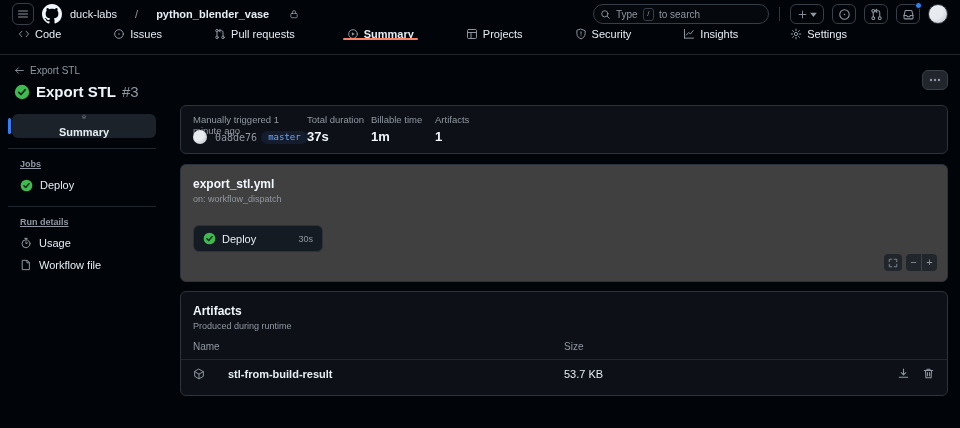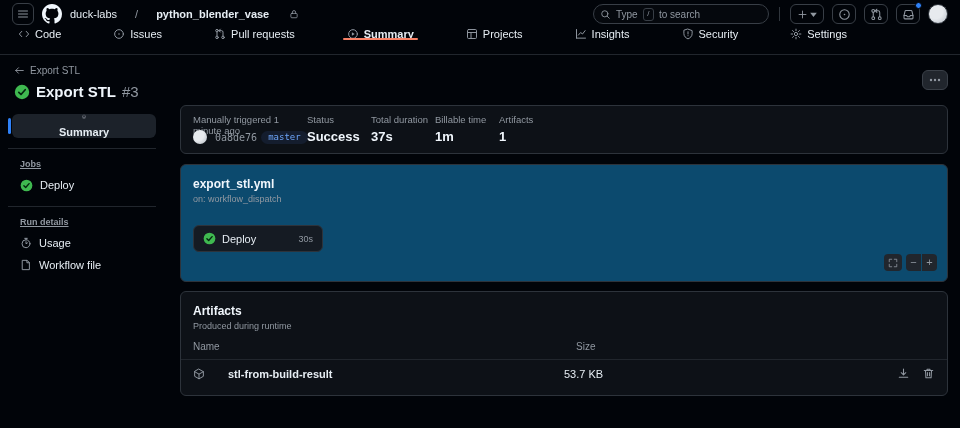--- a/index.html
+++ b/index.html
@@ -121,21 +121,21 @@
   .mini-avatar { width: 14px; height: 14px; border-radius: 50%; flex: none;
     background: radial-gradient(circle at 35% 35%, #e7eaee 0 45%, #aeb6bf 100%); cursor: pointer; }
   .commit-ic { color: #9198a1; }
   .commit-sha { font-family: "DejaVu Sans Mono", monospace; font-size: 10px; color: #9198a1; text-decoration: none; cursor: pointer; }
   .branch-badge {
     font-family: "DejaVu Sans Mono", monospace; font-size: 9px; color: #6ca4f8;
     background: #141d2e; border-radius: 8px; padding: 1.5px 7px; cursor: pointer; text-decoration: none;
   }
 
   
-  .graph-card { margin-top: 10px; height: 118px; background: #0c4a6e; padding: 12px; position: relative; }
+  .graph-card { margin-top: 10px; height: 118px; background: #404040; padding: 12px; position: relative; }
   .wf-name { font-size: 12px; font-weight: 700; color: #f0f6fc; }
   .wf-trigger { font-size: 9px; color: #9198a1; margin-top: 3px; }
   .job-node {
     margin-top: 21px; width: 130px; height: 27px; background: #151b23;
     border: 1px solid #2d333b; border-radius: 6px; display: flex; align-items: center;
     gap: 6px; padding: 0 9px; cursor: pointer;
   }
   .job-node-name { font-size: 11px; color: #e6edf3; }
   .job-node-duration { margin-left: auto; font-size: 9px; color: #9198a1; }
   .graph-controls { position: absolute; right: 10px; bottom: 10px; display: flex; gap: 4px; }
@@ -152,21 +152,21 @@
   
   .artifacts-card { margin-top: 9px; padding: 12px 0 8px; }
   .art-head { padding: 0 12px; }
   .art-title { font-size: 12px; font-weight: 700; color: #f0f6fc; }
   .art-subtitle { font-size: 9px; color: #9198a1; margin-top: 3px; }
   .art-table-header {
     display: flex; padding: 10px 12px 7px; border-bottom: 1px solid #21262d;
     font-size: 10px; color: #9198a1;
   }
   .col-name { width: 371px; flex: none; }
-  .col-size { flex: 1; margin-left: 12px; }
+  .col-size { flex: 1; }
   .art-row { display: flex; align-items: center; padding: 6px 12px; height: 27px; }
   .art-name-cell { width: 371px; flex: none; display: flex; gap: 23px; }
   .package-ic { color: #9198a1; }
   .art-name { font-size: 11px; font-weight: 700; color: #e6edf3; }
   .art-size { flex: 1; font-size: 11px; color: #e6edf3; }
   .art-actions { display: flex; gap: 12px; color: #9198a1; }
   .art-action-btn { background: none; border: none; color: #9198a1; cursor: pointer; padding: 0; }
 </style>
 </head>
 <body>
@@ -268,31 +268,31 @@
   </a>
   <a class="tab">
     <svg class="ic tab-ic" width="12" height="12" viewBox="0 0 16 16">
         <rect x="2" y="2" width="12" height="12" rx="1.5"></rect>
         <path d="M2 6h12M6.7 6v8"></path>
       </svg>
     <span>Projects</span>
   </a>
   <a class="tab">
     <svg class="ic tab-ic" width="12" height="12" viewBox="0 0 16 16">
+        <path d="M8 1.5 13.5 3.5v4c0 3.5-2.5 5.8-5.5 7-3-1.2-5.5-3.5-5.5-7v-4z"></path>
+        <path d="M8 5v3M8 10.2v.2"></path>
+      </svg>
+    <span>Security</span>
+  </a>
+  <a class="tab">
+    <svg class="ic tab-ic" width="12" height="12" viewBox="0 0 16 16">
         <path d="M2 13.5V2M2 13.5h12"></path>
         <path d="m4.5 9.5 3-3.5 2.5 2 3.5-4.5"></path>
       </svg>
     <span>Insights</span>
-  </a>
-  <a class="tab">
-    <svg class="ic tab-ic" width="12" height="12" viewBox="0 0 16 16">
-        <path d="M8 1.5 13.5 3.5v4c0 3.5-2.5 5.8-5.5 7-3-1.2-5.5-3.5-5.5-7v-4z"></path>
-        <path d="M8 5v3M8 10.2v.2"></path>
-      </svg>
-    <span>Security</span>
   </a>
   <a class="tab">
     <svg class="ic tab-ic" width="12" height="12" viewBox="0 0 16 16">
         <circle cx="8" cy="8" r="2.2"></circle>
         <path d="M8 1.5v2M8 12.5v2M1.5 8h2M12.5 8h2M3.4 3.4l1.4 1.4M11.2 11.2l1.4 1.4M12.6 3.4l-1.4 1.4M4.8 11.2l-1.4 1.4"></path>
       </svg>
     <span>Settings</span>
   </a>
 </nav>
 
@@ -366,24 +366,20 @@
         <span class="stat-label">Manually triggered 1 minute ago</span>
         <span class="commit-line">
           <span class="mini-avatar"></span>
           <svg class="ic commit-ic" width="11" height="11" viewBox="0 0 16 16">
               <circle cx="8" cy="8" r="2.3"></circle>
               <path d="M1.5 8h4M10.5 8h4"></path>
             </svg>
           <a class="commit-sha">0a8de76</a>
           <a class="branch-badge">master</a>
         </span>
-      </div>
-      <div class="stat-col metric-col">
-        <span class="stat-label">Status</span>
-        <span class="stat-value">Success</span>
       </div>
       <div class="stat-col metric-col">
         <span class="stat-label">Total duration</span>
         <span class="stat-value">37s</span>
       </div>
       <div class="stat-col metric-col">
         <span class="stat-label">Billable time</span>
         <span class="stat-value">1m</span>
       </div>
       <div class="stat-col metric-col">

